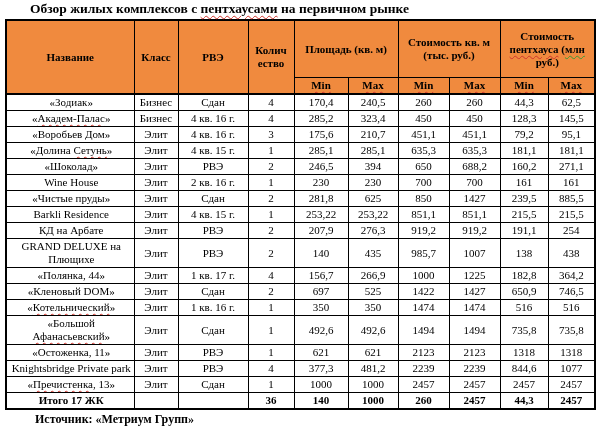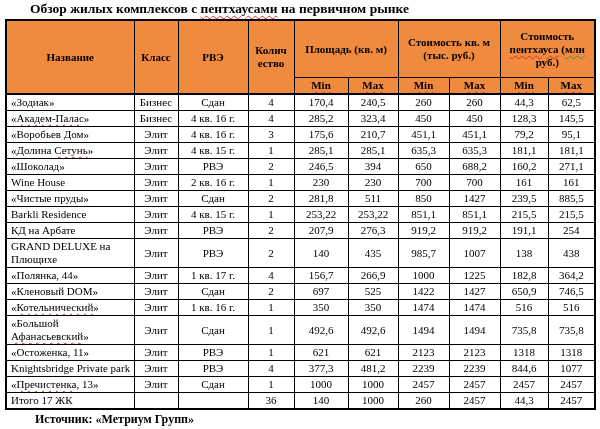--- a/index.html
+++ b/index.html
@@ -23,23 +23,23 @@
     border:1px solid #000; overflow:hidden;
     font-size:11px; line-height:13px; padding:1px 2px;
   }
   .cplx thead th {
     background:#F08A3E; font-weight:bold; text-align:center; vertical-align:middle;
   }
   .cplx thead { border-bottom:2px solid #000; }
   .cplx tr.h1 th { height:54px; }
   .cplx tr.h2 th { height:13px; }
   .cplx tbody td { height:13px; vertical-align:middle; background:#fff; }
-  td.name { text-align:left; padding-left:4px; }
+  td.name { text-align:center; padding-left:4px; }
   td.c { text-align:center; }
-  tr.total td { font-weight:normal;margin-left:9px; }
+  tr.total td { font-weight:bold;margin-left:9px; }
 
   .sp-red   { text-decoration:underline wavy #d0342c; text-decoration-thickness:1px; text-underline-offset:2px; }
   .sp-green { text-decoration:underline wavy #3a9b35; text-decoration-thickness:1px; text-underline-offset:2px; }
 
   .source-note {
     font-weight:bold; font-size:12px; line-height:14px;
     padding:2px 0 0 35px;
   }
 </style>
 </head>
@@ -153,21 +153,21 @@
     <td class="c">700</td>
     <td class="c">161</td>
     <td class="c">161</td>
   </tr>
         <tr>
     <td class="name">«Чистые пруды»</td>
     <td class="c">Элит</td>
     <td class="c">Сдан</td>
     <td class="c">2</td>
     <td class="c">281,8</td>
-    <td class="c">511</td>
+    <td class="c">625</td>
     <td class="c">850</td>
     <td class="c">1427</td>
     <td class="c">239,5</td>
     <td class="c">885,5</td>
   </tr>
         <tr>
     <td class="name">Barkli Residence</td>
     <td class="c">Элит</td>
     <td class="c">4 кв. 15 г.</td>
     <td class="c">1</td>

